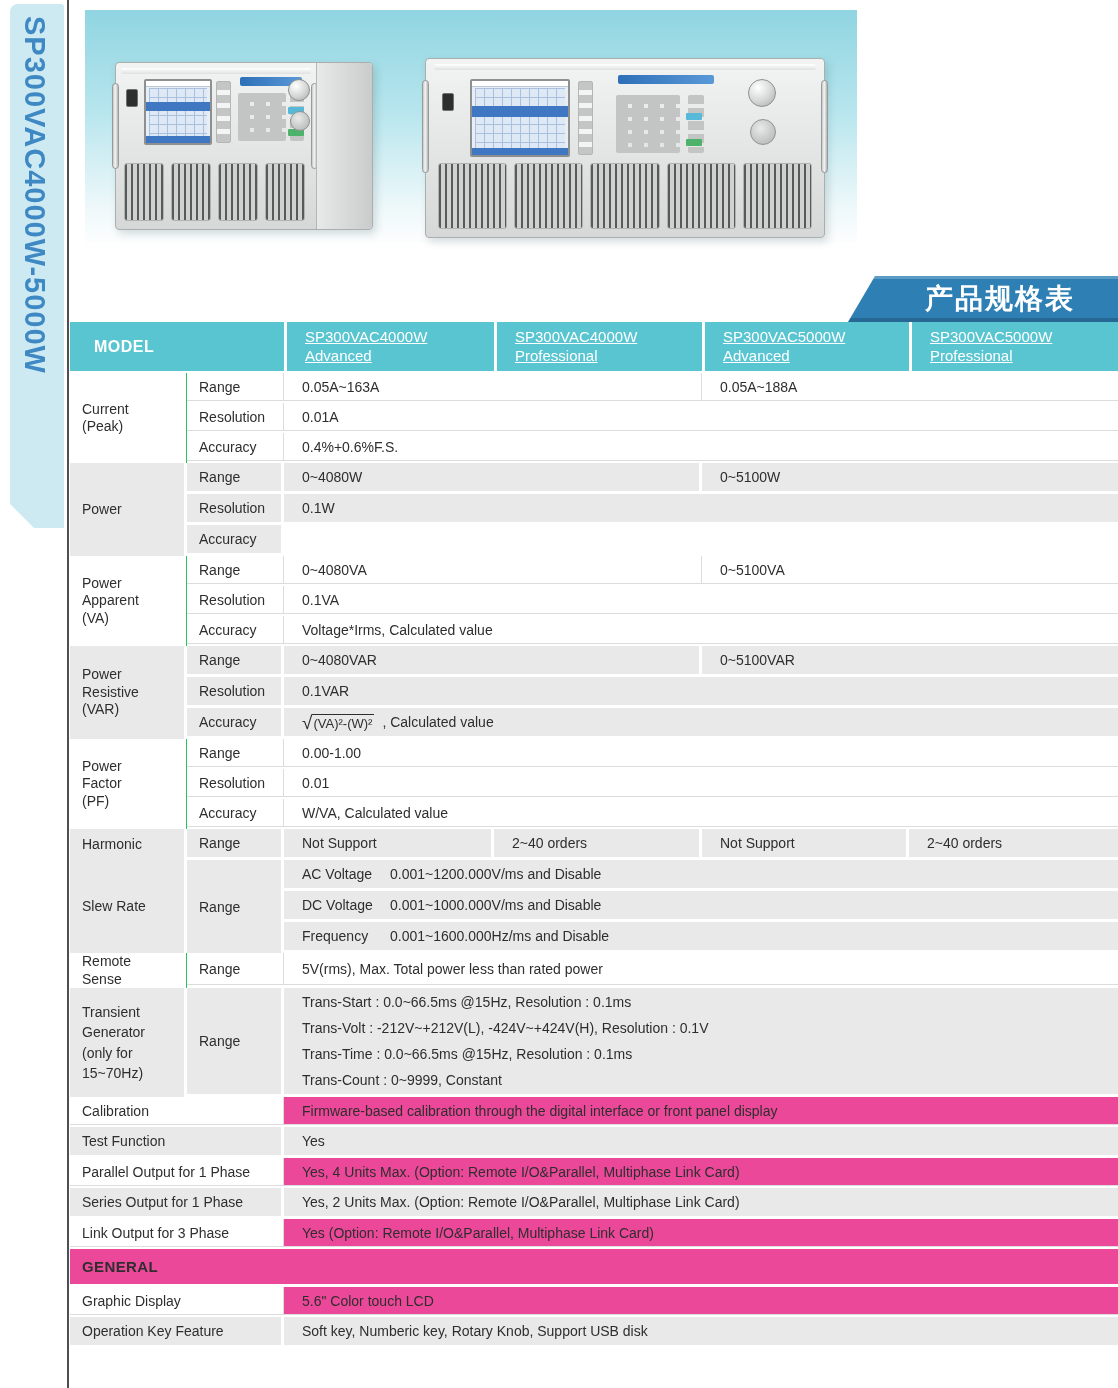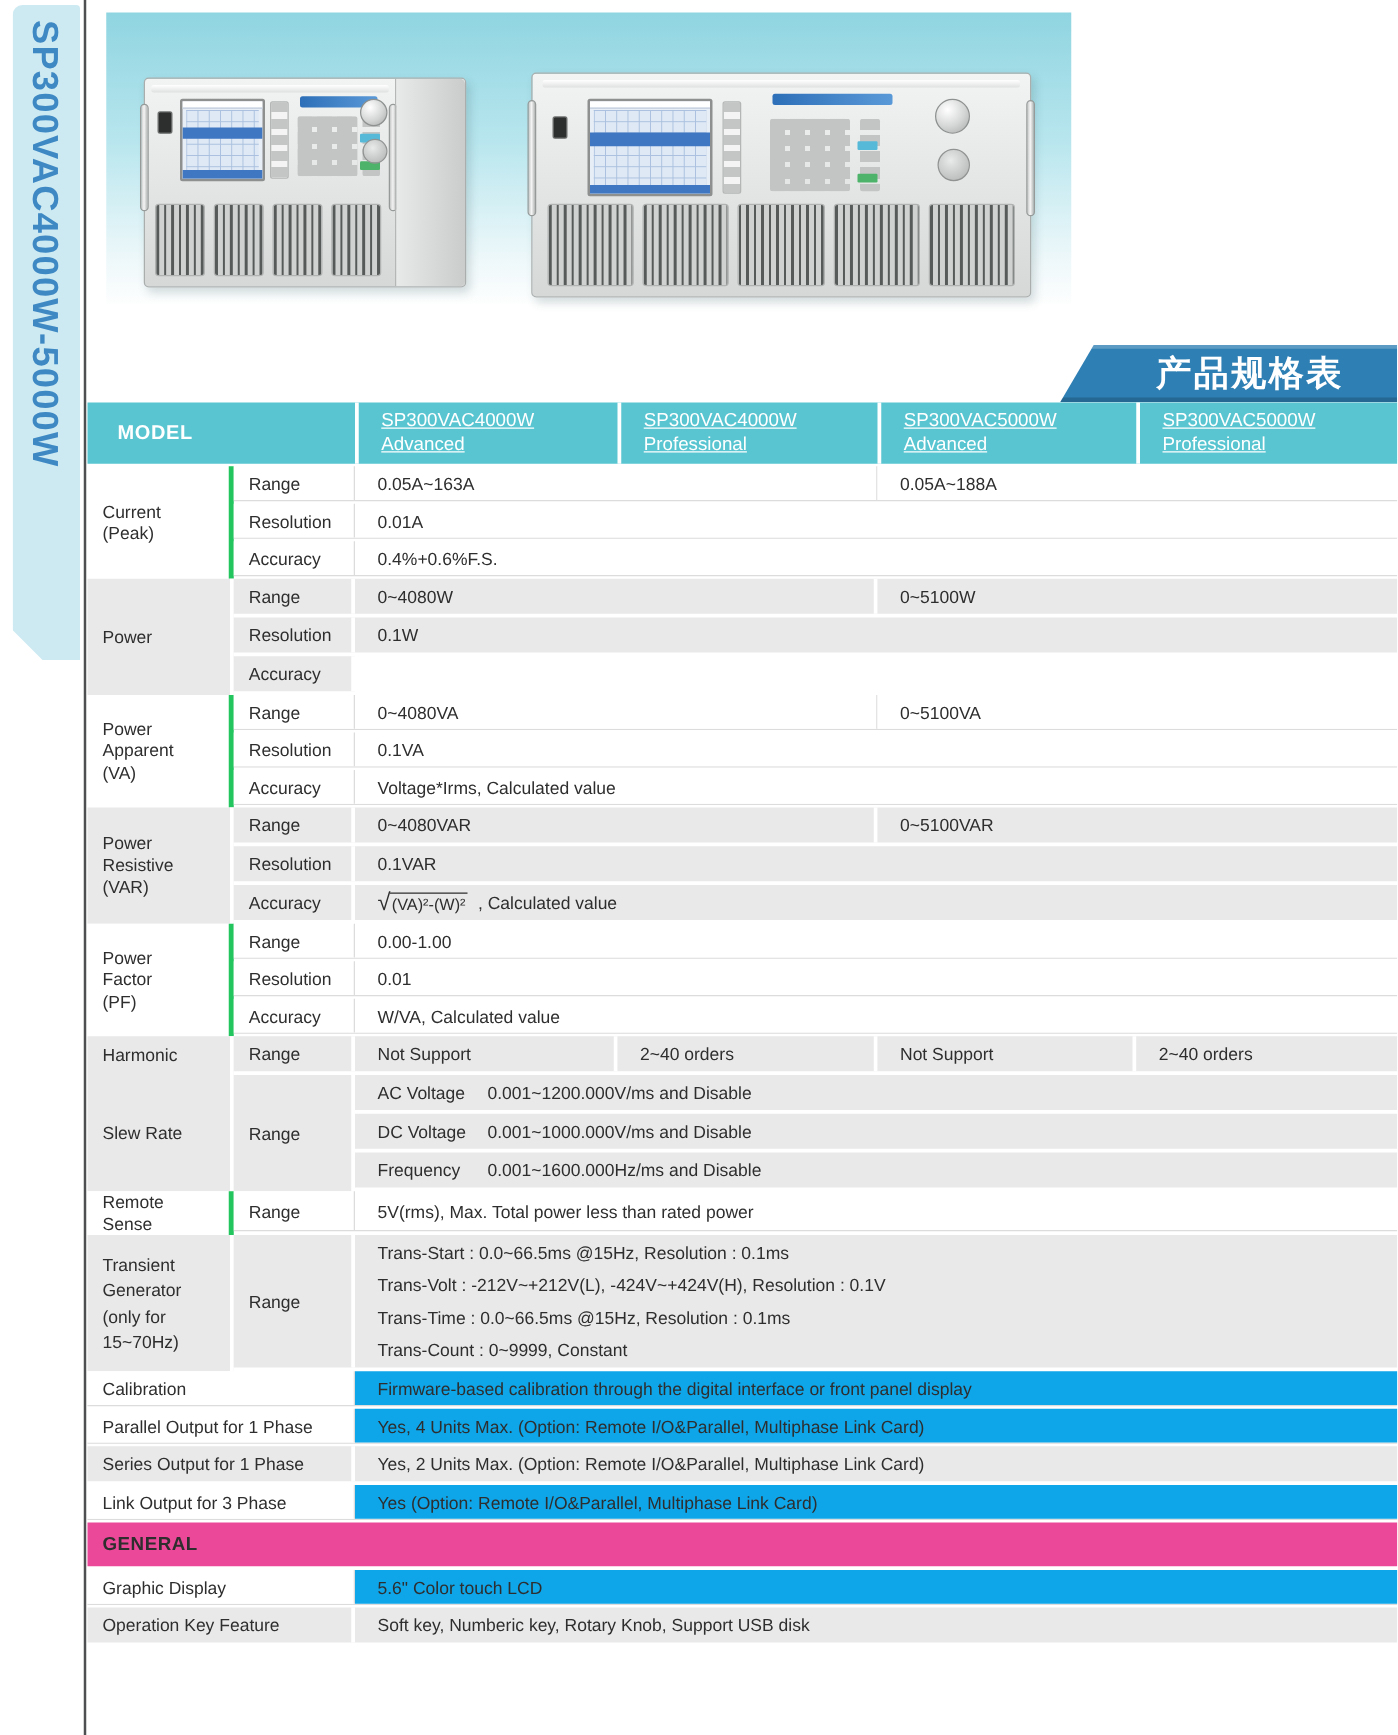--- a/index.html
+++ b/index.html
@@ -76,40 +76,40 @@
   .rows { flex:1; display:flex; flex-direction:column; }
   .r { display:flex; min-height:28px; }
   .lab { width:97px; display:flex; align-items:center; padding-left:12px; }
   .val { display:flex; align-items:center; padding-left:18px; }
   .v-half-l { width:418px; } .v-half-r { width:416px; }
   .v-full { width:834px; }
   .v1 { width:210px; } .v2 { width:208px; } .v3 { width:207px; } .v4 { width:209px; }
 
   
   .w .cat, .w .lab, .w .val { background:#fff; }
-  .grp.w > .cat { border-right:4px solid #22c55e; }
+  .grp.w > .cat { border-right:1px solid #22c55e; }
   .w .lab { border-right:1px solid #dcdcdc; }
   .w .val:not(:last-child) { border-right:1px solid #dcdcdc; }
   .w .r { border-bottom:1px solid #dcdcdc; margin-bottom:2px; }
   
   .g .cat, .g .lab, .g .val { background:#e9e9e9; }
   .grp.g > .cat { border-right:3px solid #fff; }
   .g .lab { border-right:3px solid #fff; }
   .g .val:not(:last-child) { border-right:3px solid #fff; }
   .g .r { margin-bottom:3px; }
 
   .band { display:flex; align-items:center; font-weight:bold; font-size:15px;
     padding-left:12px; letter-spacing:.4px; margin-bottom:3px; }
   .band.bw { background:#fff; height:31px; }
   .band.bg { background:#ec4899; height:35px; }
 
   .simple { display:flex; min-height:28px; }
   .simple .name { width:214px; display:flex; align-items:center; padding-left:12px; }
   .simple.w2 .name { background:#fff; border-right:1px solid #dcdcdc; }
-  .simple.w2 .val { background:#0ea5e9; }
+  .simple.w2 .val { background:#ec4899; }
   .simple.w2 { border-bottom:1px solid #dcdcdc; margin-bottom:2px; }
   .simple.g2 .name { background:#e9e9e9; border-right:3px solid #fff; }
   .simple.g2 .val { background:#e9e9e9; }
   .simple.g2 { margin-bottom:3px; }
 
   .sk { display:inline-block; min-width:88px; }
   .rad { font-size:19px; line-height:1; }
   .radicand { border-top:1.5px solid #2e2e2e; font-size:13px; padding:1px 2px 0 1px; }
   .radtail { margin-left:8px; }
   .mline { line-height:26px; }
@@ -380,20 +380,24 @@
             <div class="mline">Trans-Count : 0~9999, Constant</div>
           </div>
         </div>
       </div>
     </div>
 
     <div class="simple w2">
       <div class="name">Calibration</div>
       <div class="val v-full">Firmware-based calibration through the digital interface or front panel display</div>
     </div>
+    <div class="simple g2">
+      <div class="name">Test Function</div>
+      <div class="val v-full">Yes</div>
+    </div>
     <div class="simple w2">
       <div class="name">Parallel Output for 1 Phase</div>
       <div class="val v-full">Yes, 4 Units Max. (Option: Remote I/O&amp;Parallel, Multiphase Link Card)</div>
     </div>
     <div class="simple g2">
       <div class="name">Series Output for 1 Phase</div>
       <div class="val v-full">Yes, 2 Units Max. (Option: Remote I/O&amp;Parallel, Multiphase Link Card)</div>
     </div>
     <div class="simple w2">
       <div class="name">Link Output for 3 Phase</div>

